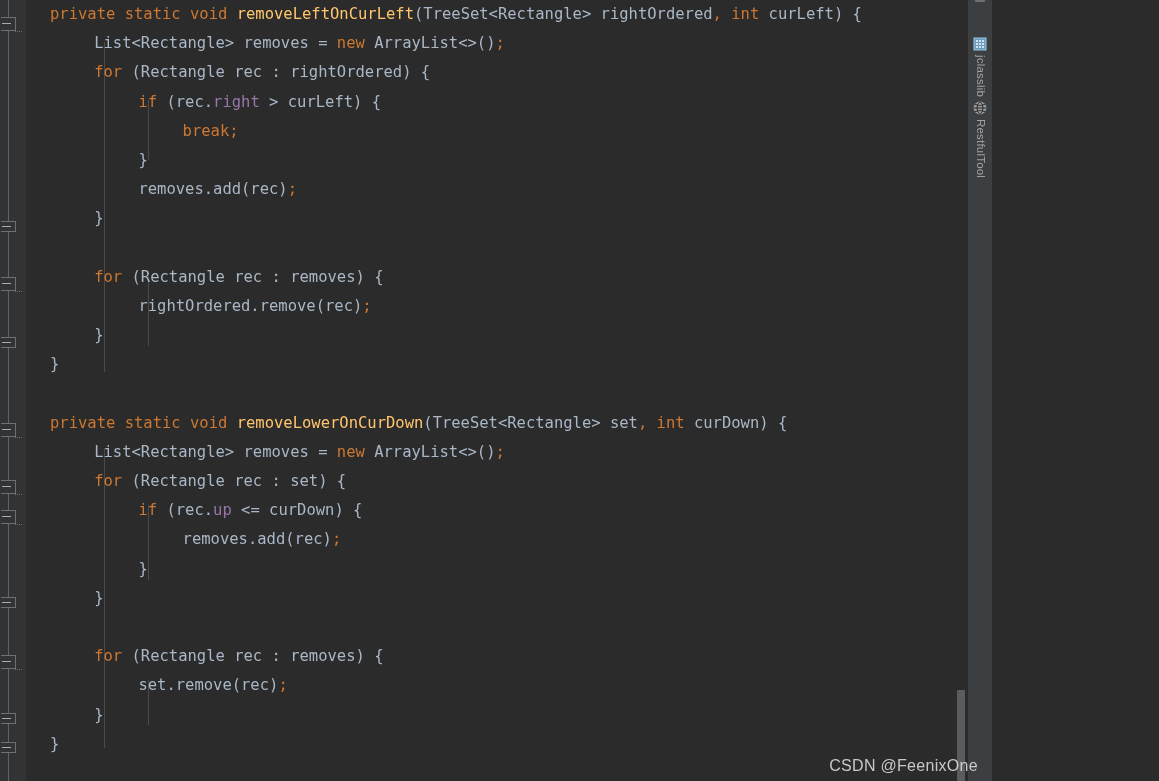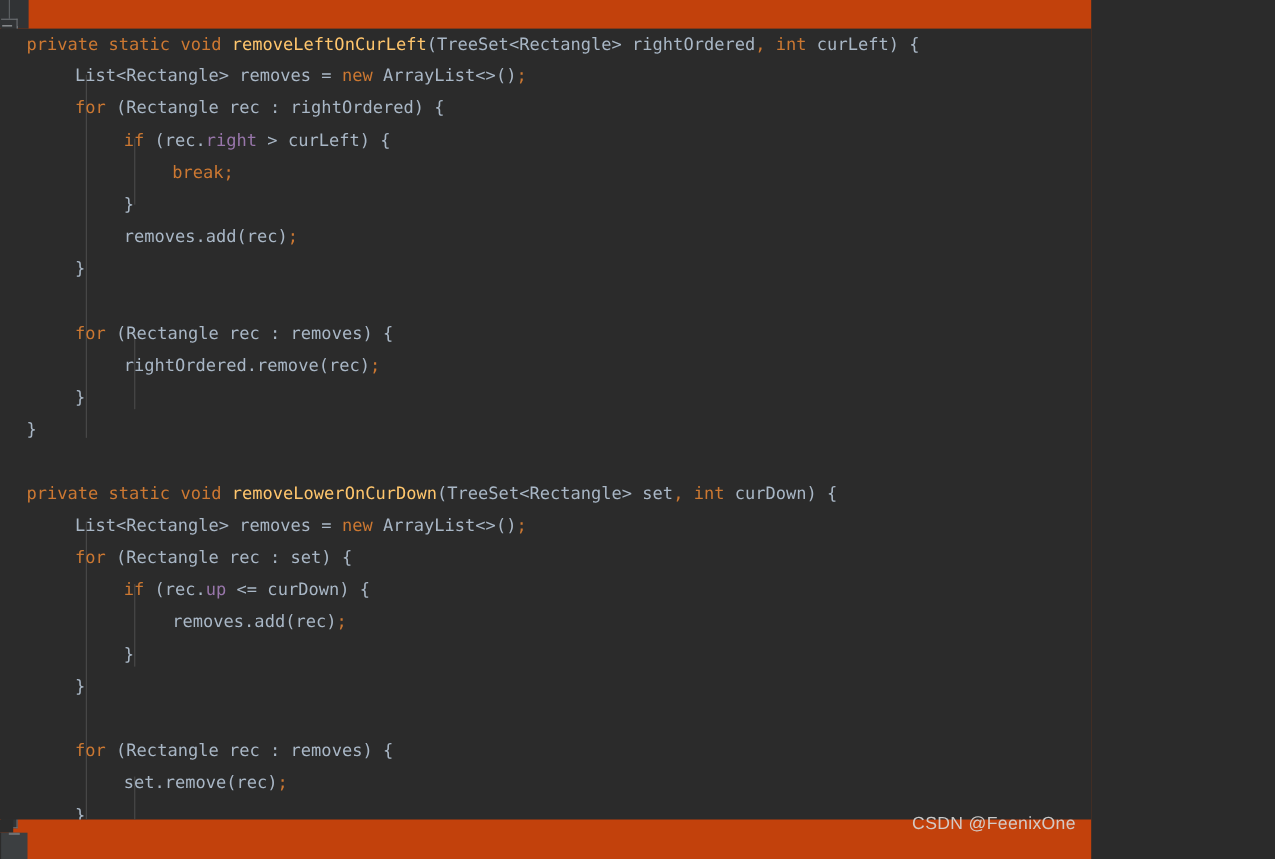--- a/index.html
+++ b/index.html
@@ -10,23 +10,23 @@
   body {
     width: 1159px;
     height: 781px;
     overflow: hidden;
     font-family: "DejaVu Sans Mono", monospace;
   }
   #app {
     position: relative;
     width: 992px;
     height: 781px;
-    background: #c2410c;
+    background: #1d4ed8;
     display: flex;
-    flex-direction: column;
+    flex-direction: row;
   }
 
   
   .gutter {
     position: relative;
     width: 26px;
     height: 781px;
     background: #313335;
     flex: 0 0 26px;
   }
@@ -198,21 +198,21 @@
     top: 0px;
     width: 10px;
     height: 2px;
     background: #6e7174;
   }
 
   
   .watermark {
     position: absolute;
     right: 14px;
-    bottom: 22px;
+    bottom: 6px;
     font-family: "Liberation Sans", sans-serif;
     font-size: 16px;
     color: #d6d6d6;
     opacity: 0.92;
     z-index: 40;
     white-space: nowrap;
     letter-spacing: 0.3px;
   }
 </style>
 </head>

